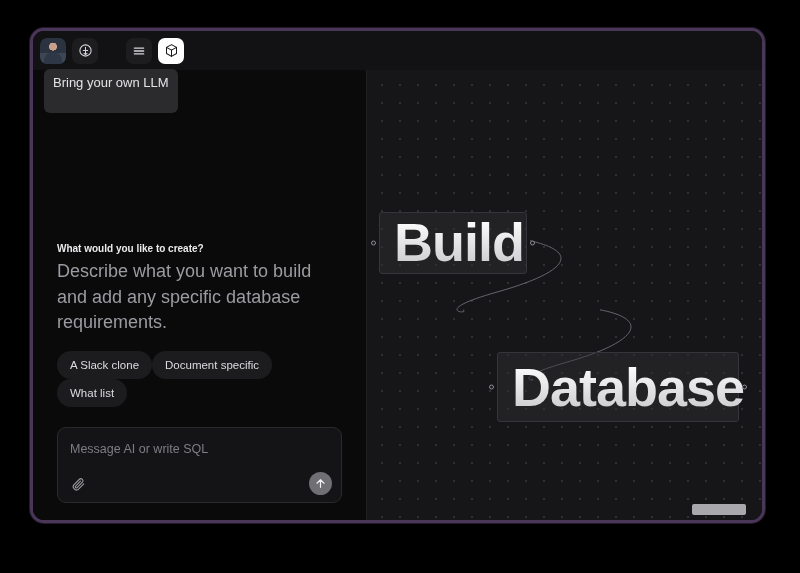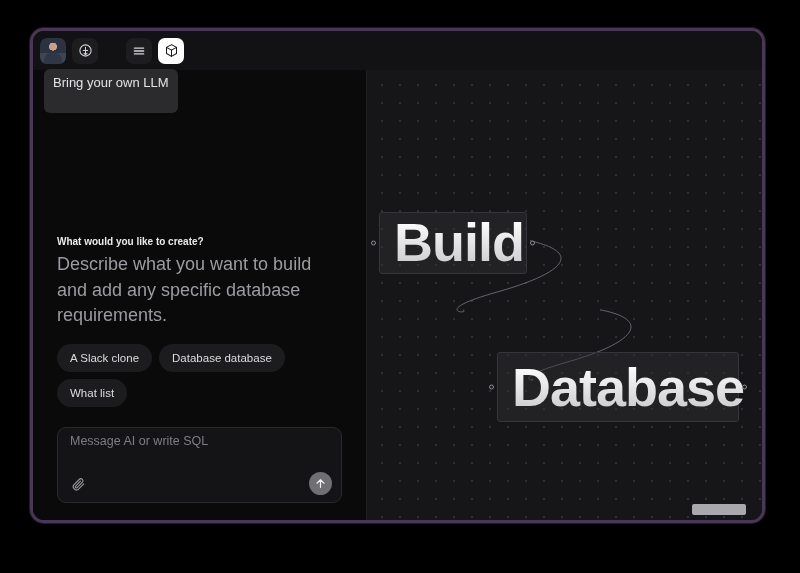--- a/index.html
+++ b/index.html
@@ -116,21 +116,20 @@
     margin-bottom: 5px;
   }
   #prompt-sub {
     font-size: 18px;
     color: #9b9ba1;
     line-height: 1.42;
     max-width: 272px;
   }
   #chips {
     display: flex;
-    gap: 7px;
     margin-top: 15px;
     flex-wrap: wrap;
   }
   .chip {
     background: #1c1c1f;
     color: #dcdce0;
     border: none;
     border-radius: 15px;
     font-size: 11.5px;
     font-family: "Liberation Sans", sans-serif;
@@ -139,21 +138,21 @@
     white-space: nowrap;
   }
 
   #composer {
     margin-top: 20px;
     height: 76px;
     background: #141416;
     border: 1px solid #2a2a2e;
     border-radius: 9px;
     position: relative;
-    padding: 3px 12px;
+    padding: 11px 12px;
   }
   #composer-input {
     width: 100%;
     background: transparent;
     border: none;
     outline: none;
     color: #e4e4e8;
     font-size: 12.5px;
     font-family: "Liberation Sans", sans-serif;
   }
@@ -275,21 +274,21 @@
 
   <div id="body-split">
 
     <div id="chat-panel">
 
       <div id="prompt-heading">What would you like to create?</div>
       <div id="prompt-sub">Describe what you want to build and add any specific database requirements.</div>
 
       <div id="chips">
         <button class="chip">A Slack clone</button>
-        <button class="chip">Database database</button>
+        <button class="chip">Document specific</button>
         <button class="chip">What list</button>
       </div>
 
       <div id="composer">
         <input id="composer-input" type="text" placeholder="Message AI or write SQL" style="">
 
         <button id="attach-btn">
           <svg class="ic" width="15" height="15" viewBox="0 0 24 24" fill="none" stroke="#9b9ba1" stroke-width="1.7" stroke-linecap="round">
             <path d="M20.4 11.1l-8.3 8.3a5.1 5.1 0 01-7.2-7.2l8.6-8.6a3.4 3.4 0 014.8 4.8l-8.5 8.5a1.7 1.7 0 01-2.4-2.4l7.8-7.8"></path>
           </svg>

